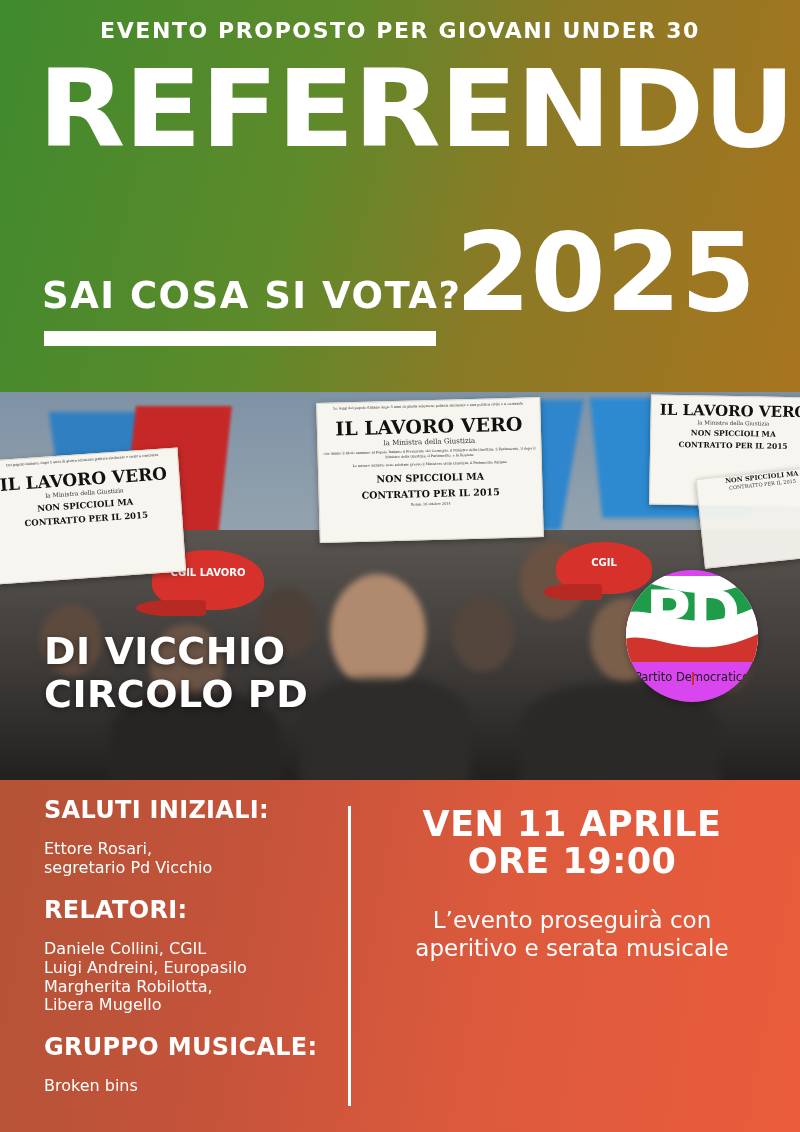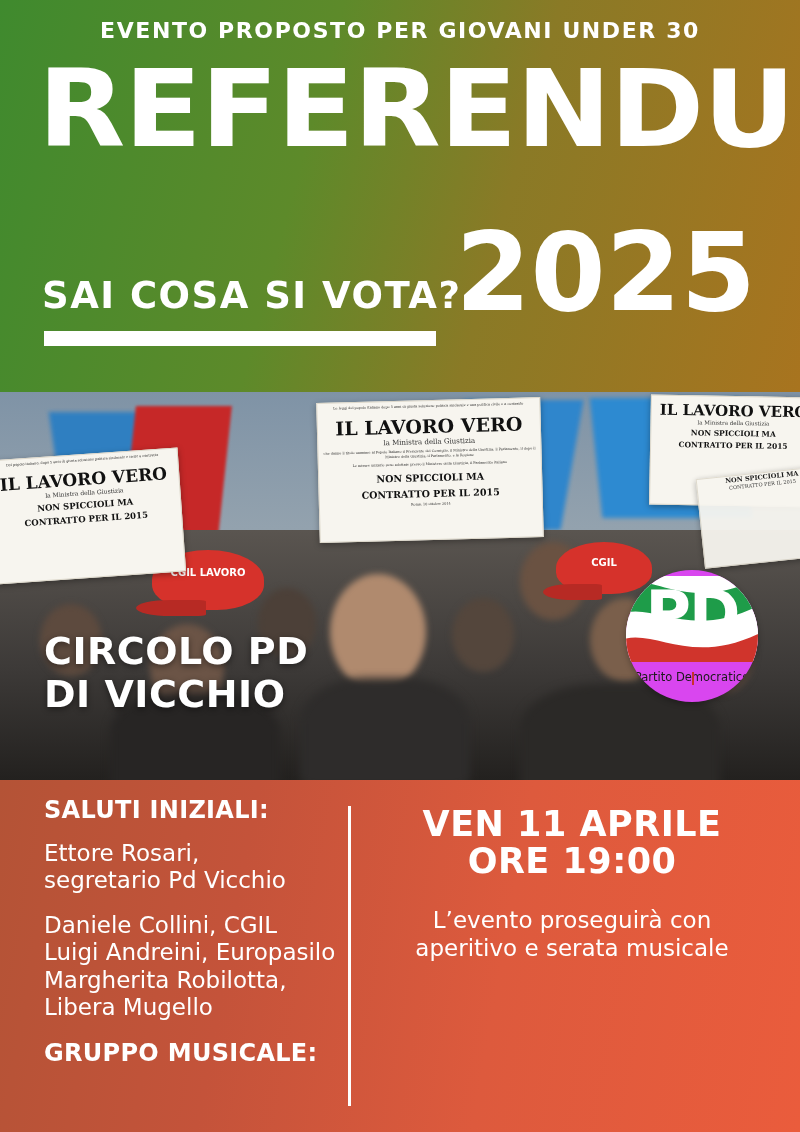--- a/index.html
+++ b/index.html
@@ -330,21 +330,21 @@
     color: #ffffff;
   }
   .blk-head {
     font-size: 24px;
     font-weight: bold;
     letter-spacing: 0.3px;
     margin: 0 0 2px 0;
     font-family: "DejaVu Sans", sans-serif;
   }
   .blk-body {
-    font-size: 23px;
+    font-size: 16px;
     line-height: 1.18;
     margin: 16px 0 18px 0;
     font-family: "DejaVu Sans", sans-serif;
   }
   .right-col {
     position: absolute;
     left: 372px;
     top: 26px;
     width: 400px;
     color: #ffffff;
@@ -454,22 +454,22 @@
       <span class="sign-foot">NON SPICCIOLI MA</span>
       <span class="sign-foot">CONTRATTO PER IL 2015</span>
     </div>
 
     <div class="sign" id="sign-far-right">
       <span class="sign-foot">NON SPICCIOLI MA</span>
       <span class="sign-sub">CONTRATTO PER IL 2015</span>
     </div>
 
     <div class="circolo">
+      <div>DI VICCHIO</div>
       <div>CIRCOLO PD</div>
-      <div>DI VICCHIO</div>
     </div>
 
     <div class="pd-logo">
       <svg class="pd-stripes" viewBox="0 0 132 86" preserveAspectRatio="none">
         <path d="M0,0 L132,0 L132,86 L0,86 Z" fill="#ffffff"></path>
         <path d="M-10,10 C25,-8 60,40 132,2 L132,30 C60,66 25,22 -10,40 Z" fill="#1e9c49"></path>
         <path d="M-10,44 C25,26 60,70 132,34 L132,62 C60,96 25,54 -10,70 Z" fill="#ffffff"></path>
         <path d="M-10,66 C25,48 60,92 132,58 L132,92 L-10,92 Z" fill="#d0342c"></path>
       </svg>
       <div class="pd-letters">PD</div>
@@ -479,26 +479,28 @@
   </div>
 
   <div class="bottom-section">
     <div class="vdivider"></div>
 
     <div class="left-col">
       <div class="blk-head">SALUTI INIZIALI:</div>
       <div class="blk-body" style="white-space:pre-line">Ettore Rosari,
 segretario Pd Vicchio</div>
 
+      <div class="blk-head">RELATORI:</div>
       <div class="blk-body" style="white-space:pre-line">Daniele Collini, CGIL
 Luigi Andreini, Europasilo
 Margherita Robilotta,
 Libera Mugello</div>
 
       <div class="blk-head">GRUPPO MUSICALE:</div>
+      <div class="blk-body" style="white-space:pre-line">Broken bins</div>
     </div>
 
     <div class="right-col">
       <div class="ev-date">VEN 11 APRILE</div>
       <div class="ev-time">ORE 19:00</div>
       <div class="ev-note" style="white-space:pre-line">L’evento proseguirà con
 aperitivo e serata musicale</div>
     </div>
   </div>
 

